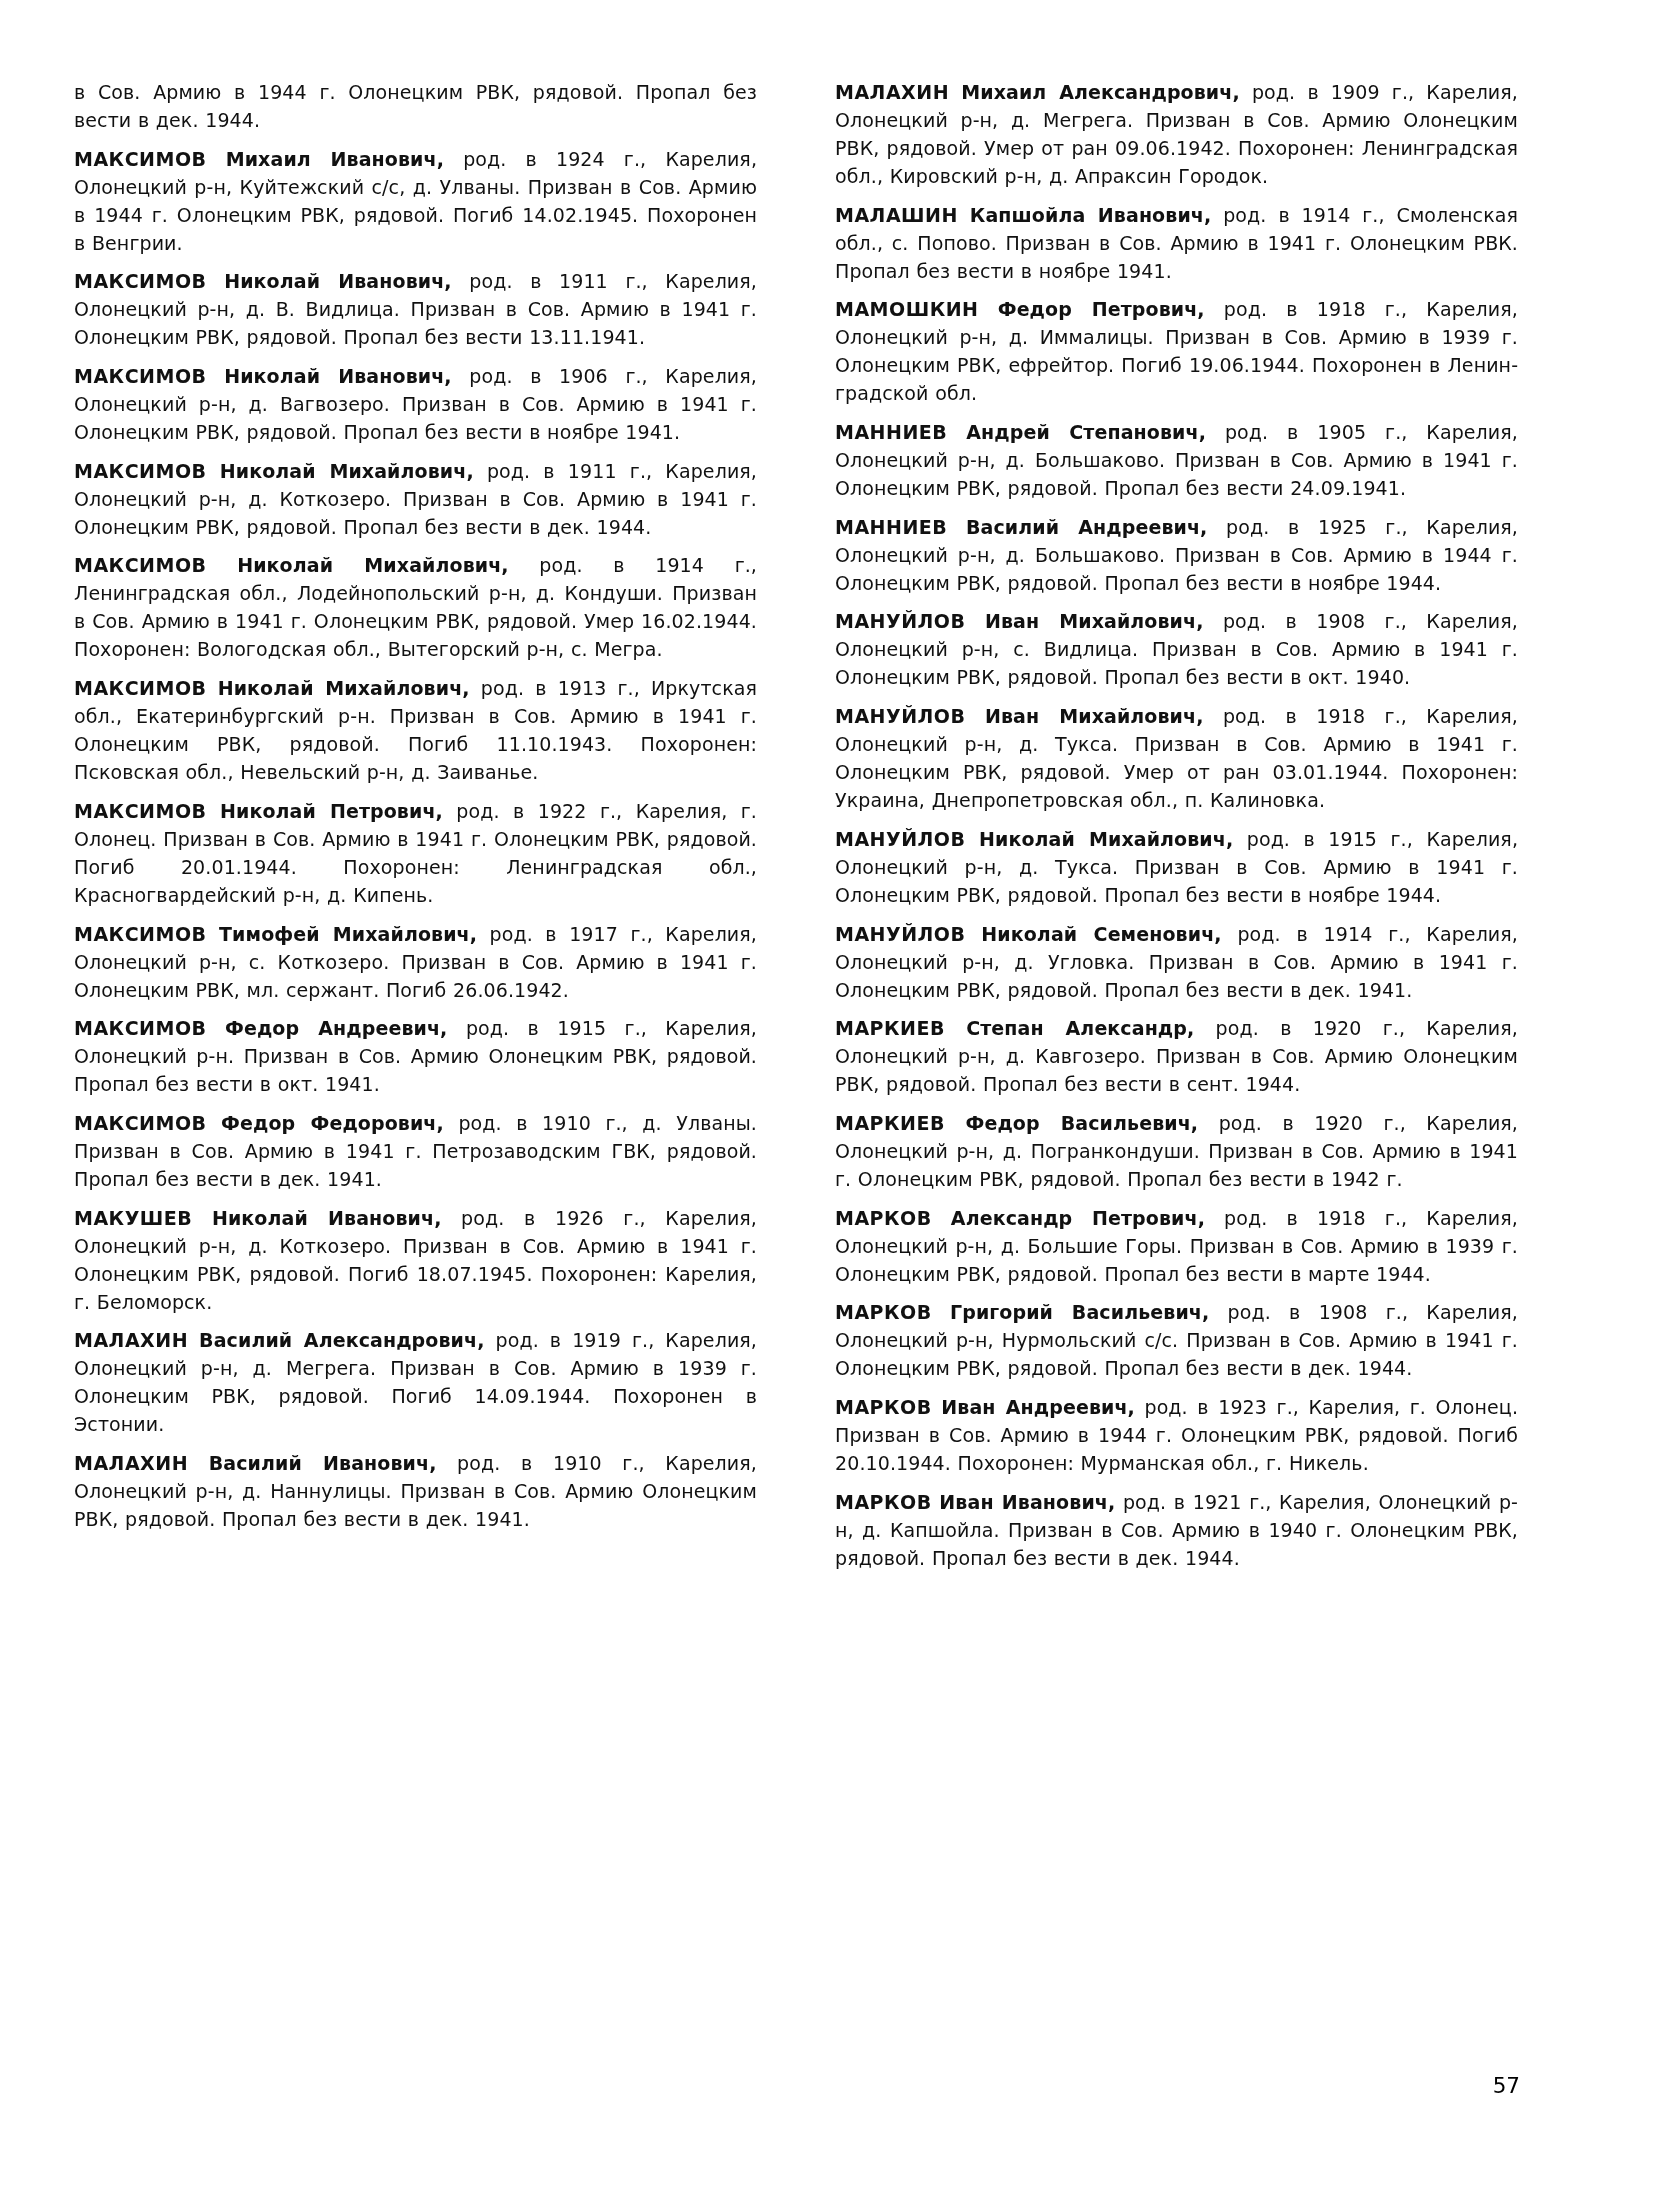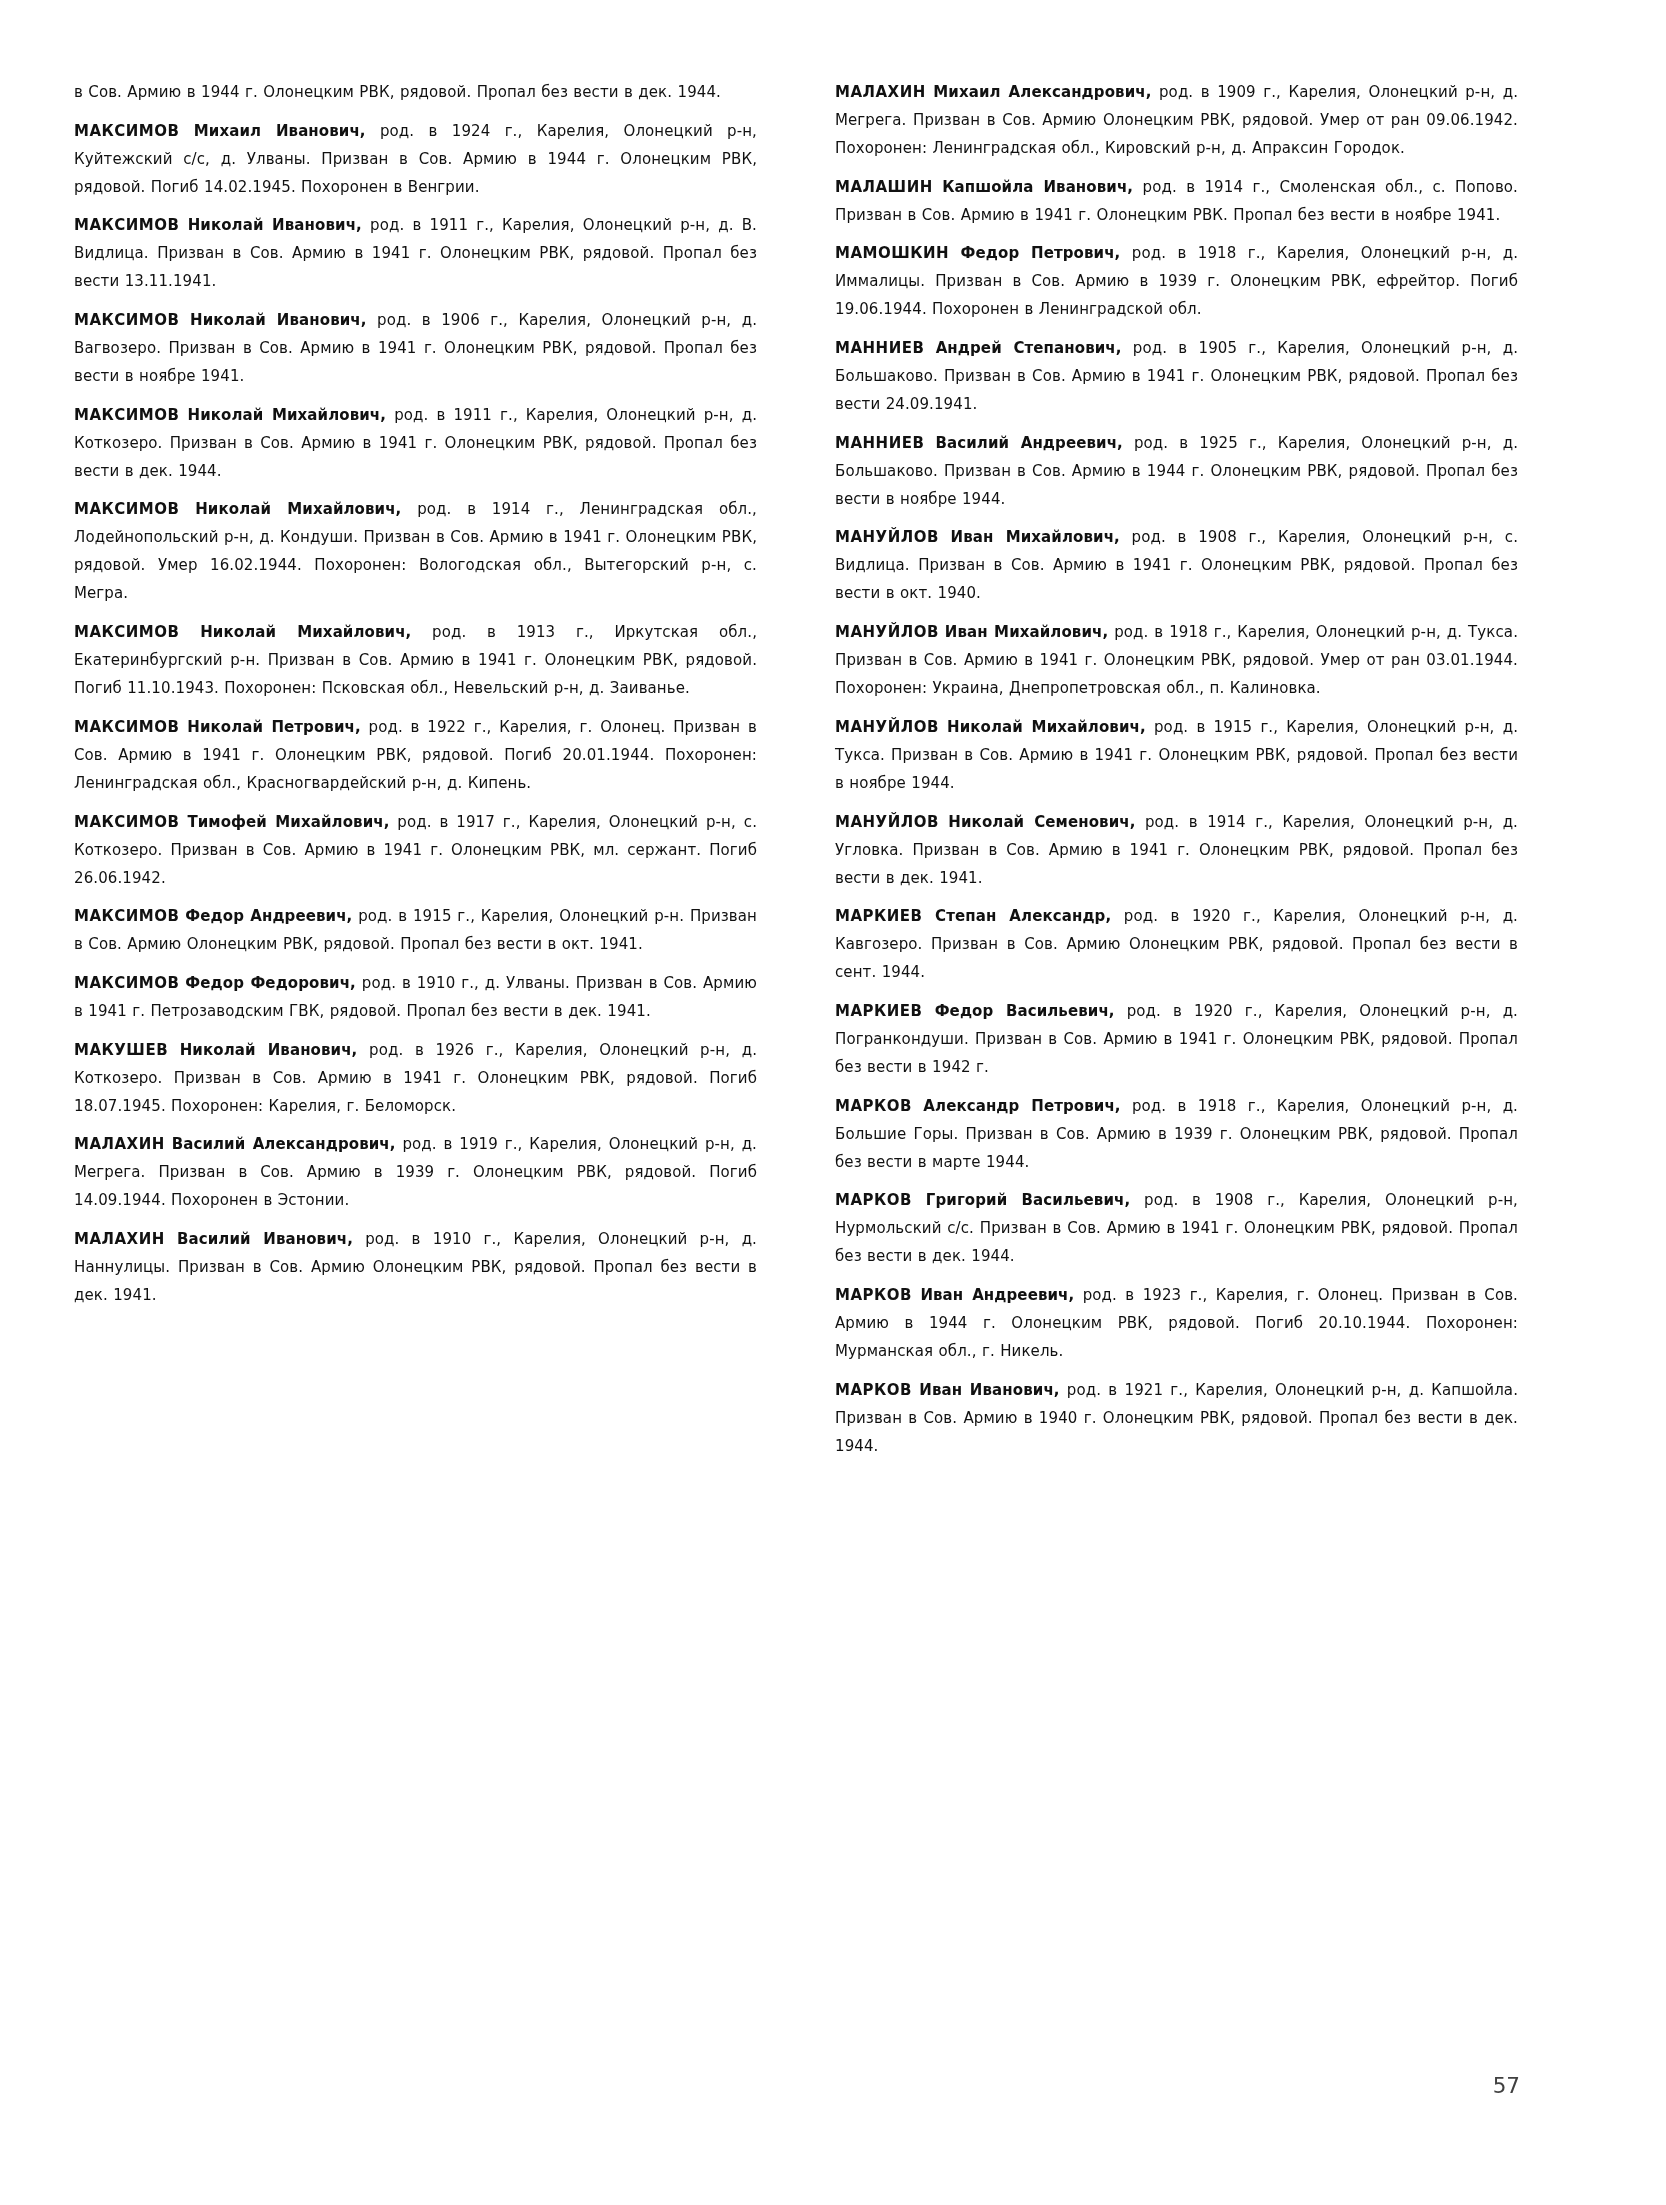--- a/index.html
+++ b/index.html
@@ -3,34 +3,34 @@
 <meta charset="utf-8">
 <style>
   html, body { margin: 0; padding: 0; background: #ffffff; }
   body { width: 1667px; height: 2205px; position: relative; overflow: hidden; }
   .page { position: absolute; left: 0; top: 0; width: 1667px; height: 2205px; background: #ffffff; color: #111111; }
   .column { position: absolute; top: 78px; width: 683px; }
   .col-left { left: 74px; }
   .col-right { left: 835px; }
   .entry {
     font-family: "DejaVu Sans", "Liberation Sans", sans-serif;
-    font-size: 15px;
+    font-size: 19px;
     line-height: 28px;
     text-align: justify;
     margin: 0 0 10.7px 0;
     letter-spacing: 0.1px;
     word-spacing: 0.5px;
     hyphens: manual;
   }
   .entry .surname { font-weight: bold; letter-spacing: 0.5px; }
   .entry .given { font-weight: bold; }
   .entry.cont { margin-bottom: 10.7px; }
   .page-number {
     position: absolute; left: 1484px; top: 2073px; width: 36px; text-align: right;
-    font-family: "DejaVu Sans", "Liberation Sans", sans-serif; font-size: 21.5px; color: #404040;
+    font-family: "DejaVu Sans", "Liberation Sans", sans-serif; font-size: 21.5px; color: #000000;
   }
 </style>
 </head>
 <body>
 
 <div class="page">
 
   <div class="column col-left">
     <p class="entry cont"><span>в Сов. Армию в 1944 г. Олонецким РВК, рядовой. Пропал без вести в дек. 1944.</span></p>
 

